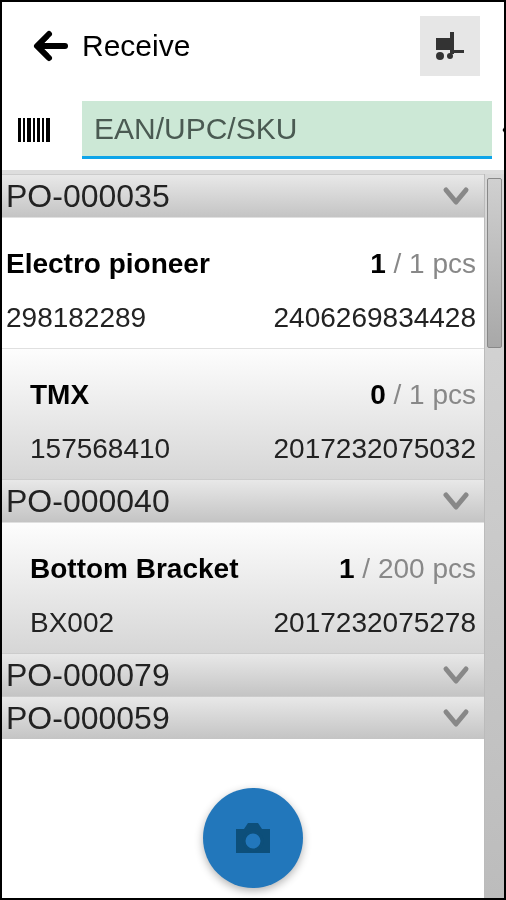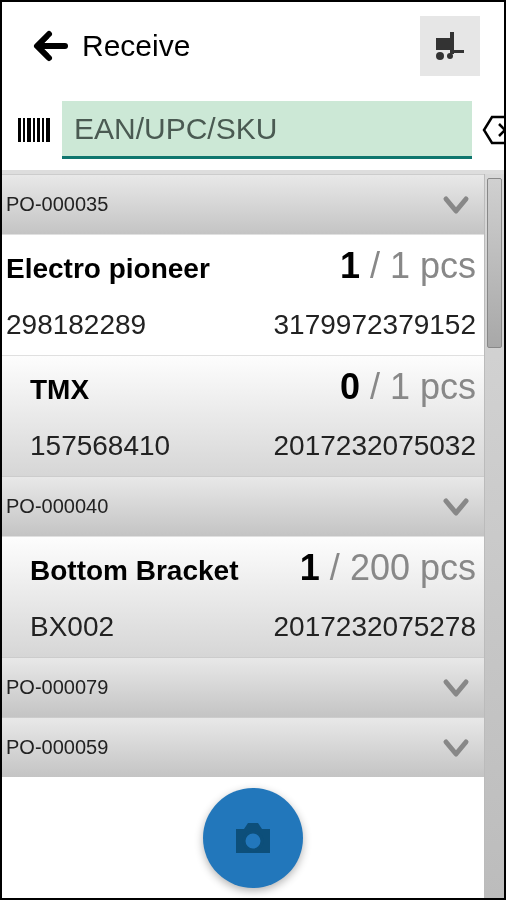--- a/index.html
+++ b/index.html
@@ -39,24 +39,25 @@
   }
   .barcode-icon {
     width: 40px;
     display: flex; align-items: center; justify-content: center;
   }
   .search-input {
     flex: 1;
     height: 58px;
     background: #cce8d6;
     border: none;
-    border-bottom: 3px solid #0f766e;
+    border-bottom: 3px solid #0ea5e9;
     font-size: 30px;
     padding: 0 12px;
     color: #333;
+    margin-left: 20px;
   }
   .search-input::placeholder { color: #4a5a52; }
   .clear-btn {
     width: 44px; height: 44px;
     display: flex; align-items: center; justify-content: center;
     cursor: pointer;
   }
 
   .divider { height: 4px; background: #ddd; }
 
@@ -78,27 +79,27 @@
   .scrollbar-thumb {
     position: absolute;
     top: 4px; left: 2px; right: 2px;
     height: 170px;
     background: linear-gradient(#d0d0d0, #a8a8a8);
     border: 1px solid #888;
     border-radius: 2px;
   }
 
   .po-header {
-    height: 60px;
+    height: 43px;
     background: linear-gradient(#e8e8e8, #c4c4c4);
     display: flex;
     align-items: center;
     justify-content: space-between;
     padding: 0 12px 0 4px;
-    font-size: 20px;
+    font-size: 32px;
     color: #222;
     cursor: pointer;
     border-top: 1px solid #ccc;
     text-align: center;
   }
   .chev { width: 32px; height: 32px; }
 
   .item-row {
     background: #fff;
     padding: 10px 8px 14px 4px;
@@ -107,21 +108,21 @@
   }
   .item-top {
     display: flex;
     justify-content: space-between;
     align-items: baseline;
     font-size: 28px;
     margin-bottom: 22px;
     gap: 40px;
   }
   .item-name { font-weight: 700; color: #000; }
-  .qty-wrap { font-weight: 400; color: #888; font-size: 36px; }
+  .qty-wrap { font-weight: 400; color: #888; font-size: 28px; margin-top: 20px; }
   .qty-done { font-weight: 700; color: #000; }
   .item-bottom {
     display: flex;
     justify-content: space-between;
     font-size: 28px;
     color: #222;
   }
 
   .item-row.shade {
     background: linear-gradient(#fdfdfd, #d6d6d6);
@@ -203,21 +204,21 @@
 
     <div class="item-row">
       <div class="item-top">
         <span class="item-name">Electro pioneer</span>
         <span class="qty-wrap">
           <span class="qty-done">1</span> / <span>1</span> <span>pcs</span>
         </span>
       </div>
       <div class="item-bottom">
         <span>298182289</span>
-        <span>3179972379152</span>
+        <span>2406269834428</span>
       </div>
     </div>
 
     <div class="item-row shade">
       <div class="item-top">
         <span class="item-name">TMX</span>
         <span class="qty-wrap">
           <span class="qty-done">0</span> / <span>1</span> <span>pcs</span>
         </span>
       </div>

